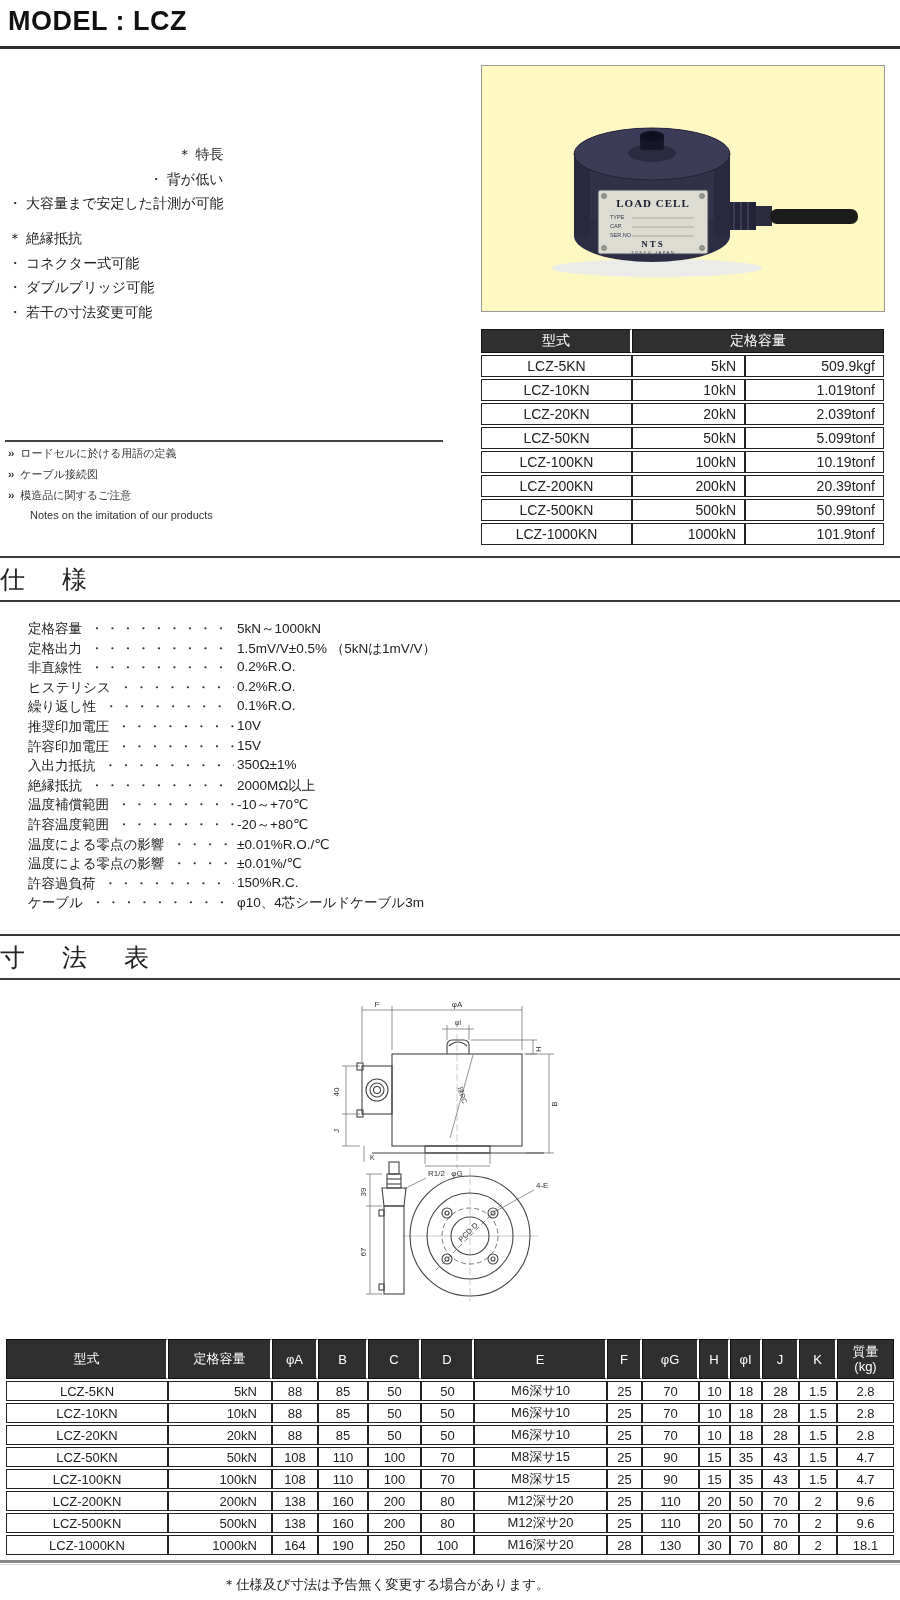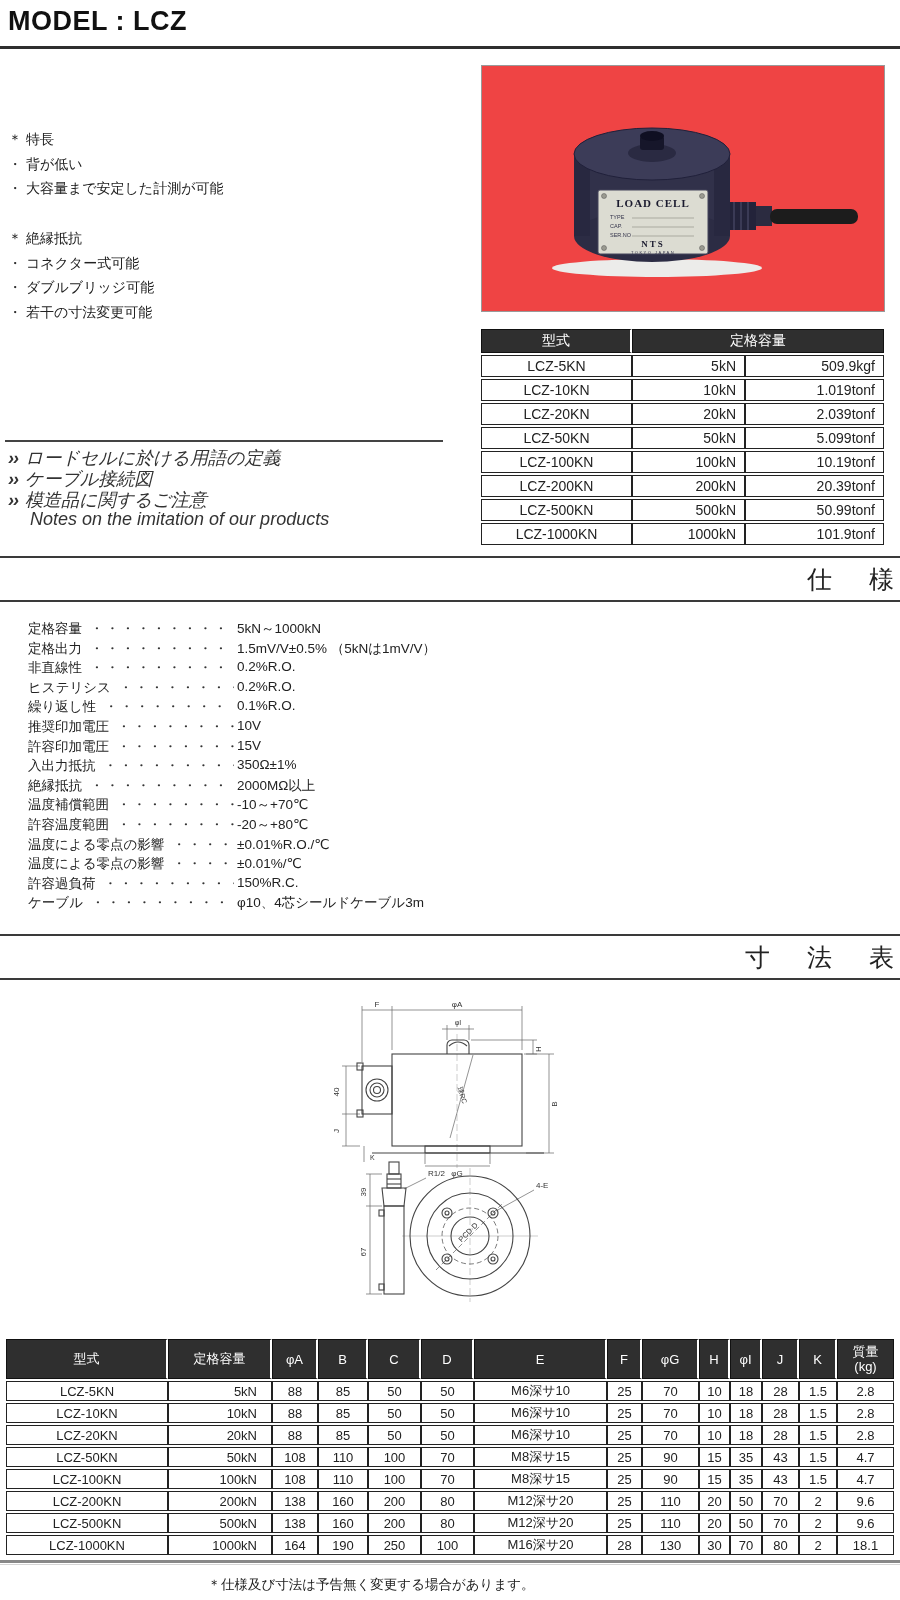--- a/index.html
+++ b/index.html
@@ -10,41 +10,41 @@
   .page-title{position:absolute;left:8px;top:6px;font-size:27px;font-weight:bold;color:#111;letter-spacing:0.5px;}
   .title-rule{position:absolute;left:0;top:46px;width:900px;height:0;border-top:3px solid #2e2e2e;}
 
   
   .intro{position:absolute;left:6px;top:72px;width:462px;font-size:14px;line-height:21px;color:#222;}
   .list-block{position:absolute;left:8px;font-size:14px;color:#222;}
   .list-block .line{height:24.5px;}
 
   
   .left-divider{position:absolute;left:5px;top:440px;width:438px;border-top:2px solid #444;}
-  .links{position:absolute;left:8px;top:446px;font-size:18px;color:#333;font-style:italic;}
+  .links{position:absolute;left:8px;top:446px;font-size:11px;color:#333;}
   .link-row{height:21px;}
   .link-arrow{margin-right:7px;color:#333;font-weight:bold;letter-spacing:-1px;}
   .link-label{color:#333;text-decoration:none;cursor:pointer;}
   .links-note{height:21px;padding-left:22px;}
 
   
-  .photo-frame{position:absolute;left:481px;top:65px;width:402px;height:245px;border:1px solid #9a9a9a;background:#ef4444;}
+  .photo-frame{position:absolute;left:481px;top:65px;width:402px;height:245px;border:1px solid #9a9a9a;background:#fef9c3;}
 
   
   .cap-table{position:absolute;left:481px;top:327px;width:403px;border-collapse:separate;border-spacing:0 2px;
              font-size:14px;table-layout:fixed;}
   .cap-table th{background:#2f2f2f;color:#fff;font-weight:normal;height:20px;border:1px solid #111;}
   .cap-table th:not(:last-child){border-right:2px solid #fff;}
   .cap-table td{background:#fff;border:1px solid #222;height:20px;padding:0 8px;}
   .cap-table .c{text-align:center;}
   .cap-table .r{text-align:right;}
 
   
   .banner{position:absolute;left:0;width:900px;height:42px;border-top:2px solid #3a3a3a;border-bottom:2px solid #3a3a3a;
-          text-align:right;font-size:25px;color:#222;line-height:42px;letter-spacing:6px;}
+          text-align:left;font-size:25px;color:#222;line-height:42px;letter-spacing:6px;}
 
   
   .spec-list{position:absolute;left:0;top:620px;width:900px;font-size:13.5px;color:#222;}
   .spec-row{position:relative;height:19.6px;}
   .spec-head{position:absolute;left:28px;width:206px;height:19px;overflow:hidden;white-space:nowrap;}
   .spec-dots{letter-spacing:2px;margin-left:8px;color:#333;}
   .spec-value{position:absolute;left:237px;white-space:nowrap;}
 
   
   .dim-drawing{position:absolute;left:330px;top:996px;width:260px;height:310px;}
@@ -54,32 +54,32 @@
              font-size:13px;table-layout:fixed;}
   .dim-table th{background:#2f2f2f;color:#fff;font-weight:normal;height:38px;border:1px solid #111;padding:0;}
   .dim-table th:not(:last-child){border-right:2px solid #fff;}
   .dim-table td{background:#fff;border:1px solid #222;height:18px;padding:0 4px;text-align:center;}
   .dim-table td.model{text-align:center;}
   .dim-table td.cap{text-align:right;padding-right:14px;}
   .mass-head div{line-height:15px;}
 
   
   .footer-rule{position:absolute;left:0;top:1560px;width:900px;height:1px;border-top:3px solid #888;border-bottom:1px solid #d5d5d5;}
-  .footer-note{position:absolute;left:1px;top:1576px;width:740px;text-align:center;font-size:13.5px;color:#222;}
+  .footer-note{position:absolute;left:16px;top:1576px;width:740px;text-align:center;font-size:13.5px;color:#222;}
 </style>
 </head>
 <body>
 
 <div id="page">
 
   <div class="page-title">MODEL : LCZ</div>
   <div class="title-rule"></div>
 
 
-  <div class="list-block" style="top:131px;">
+  <div class="list-block" style="top:146px;text-align:right;">
     <div class="line">＊ 特長</div>
     <div>
 
         <div class="line">・ 背が低い</div>
 
         <div class="line">・ 大容量まで安定した計測が可能</div>
       </div>
   </div>
 
   <div class="list-block" style="top:230px;">

